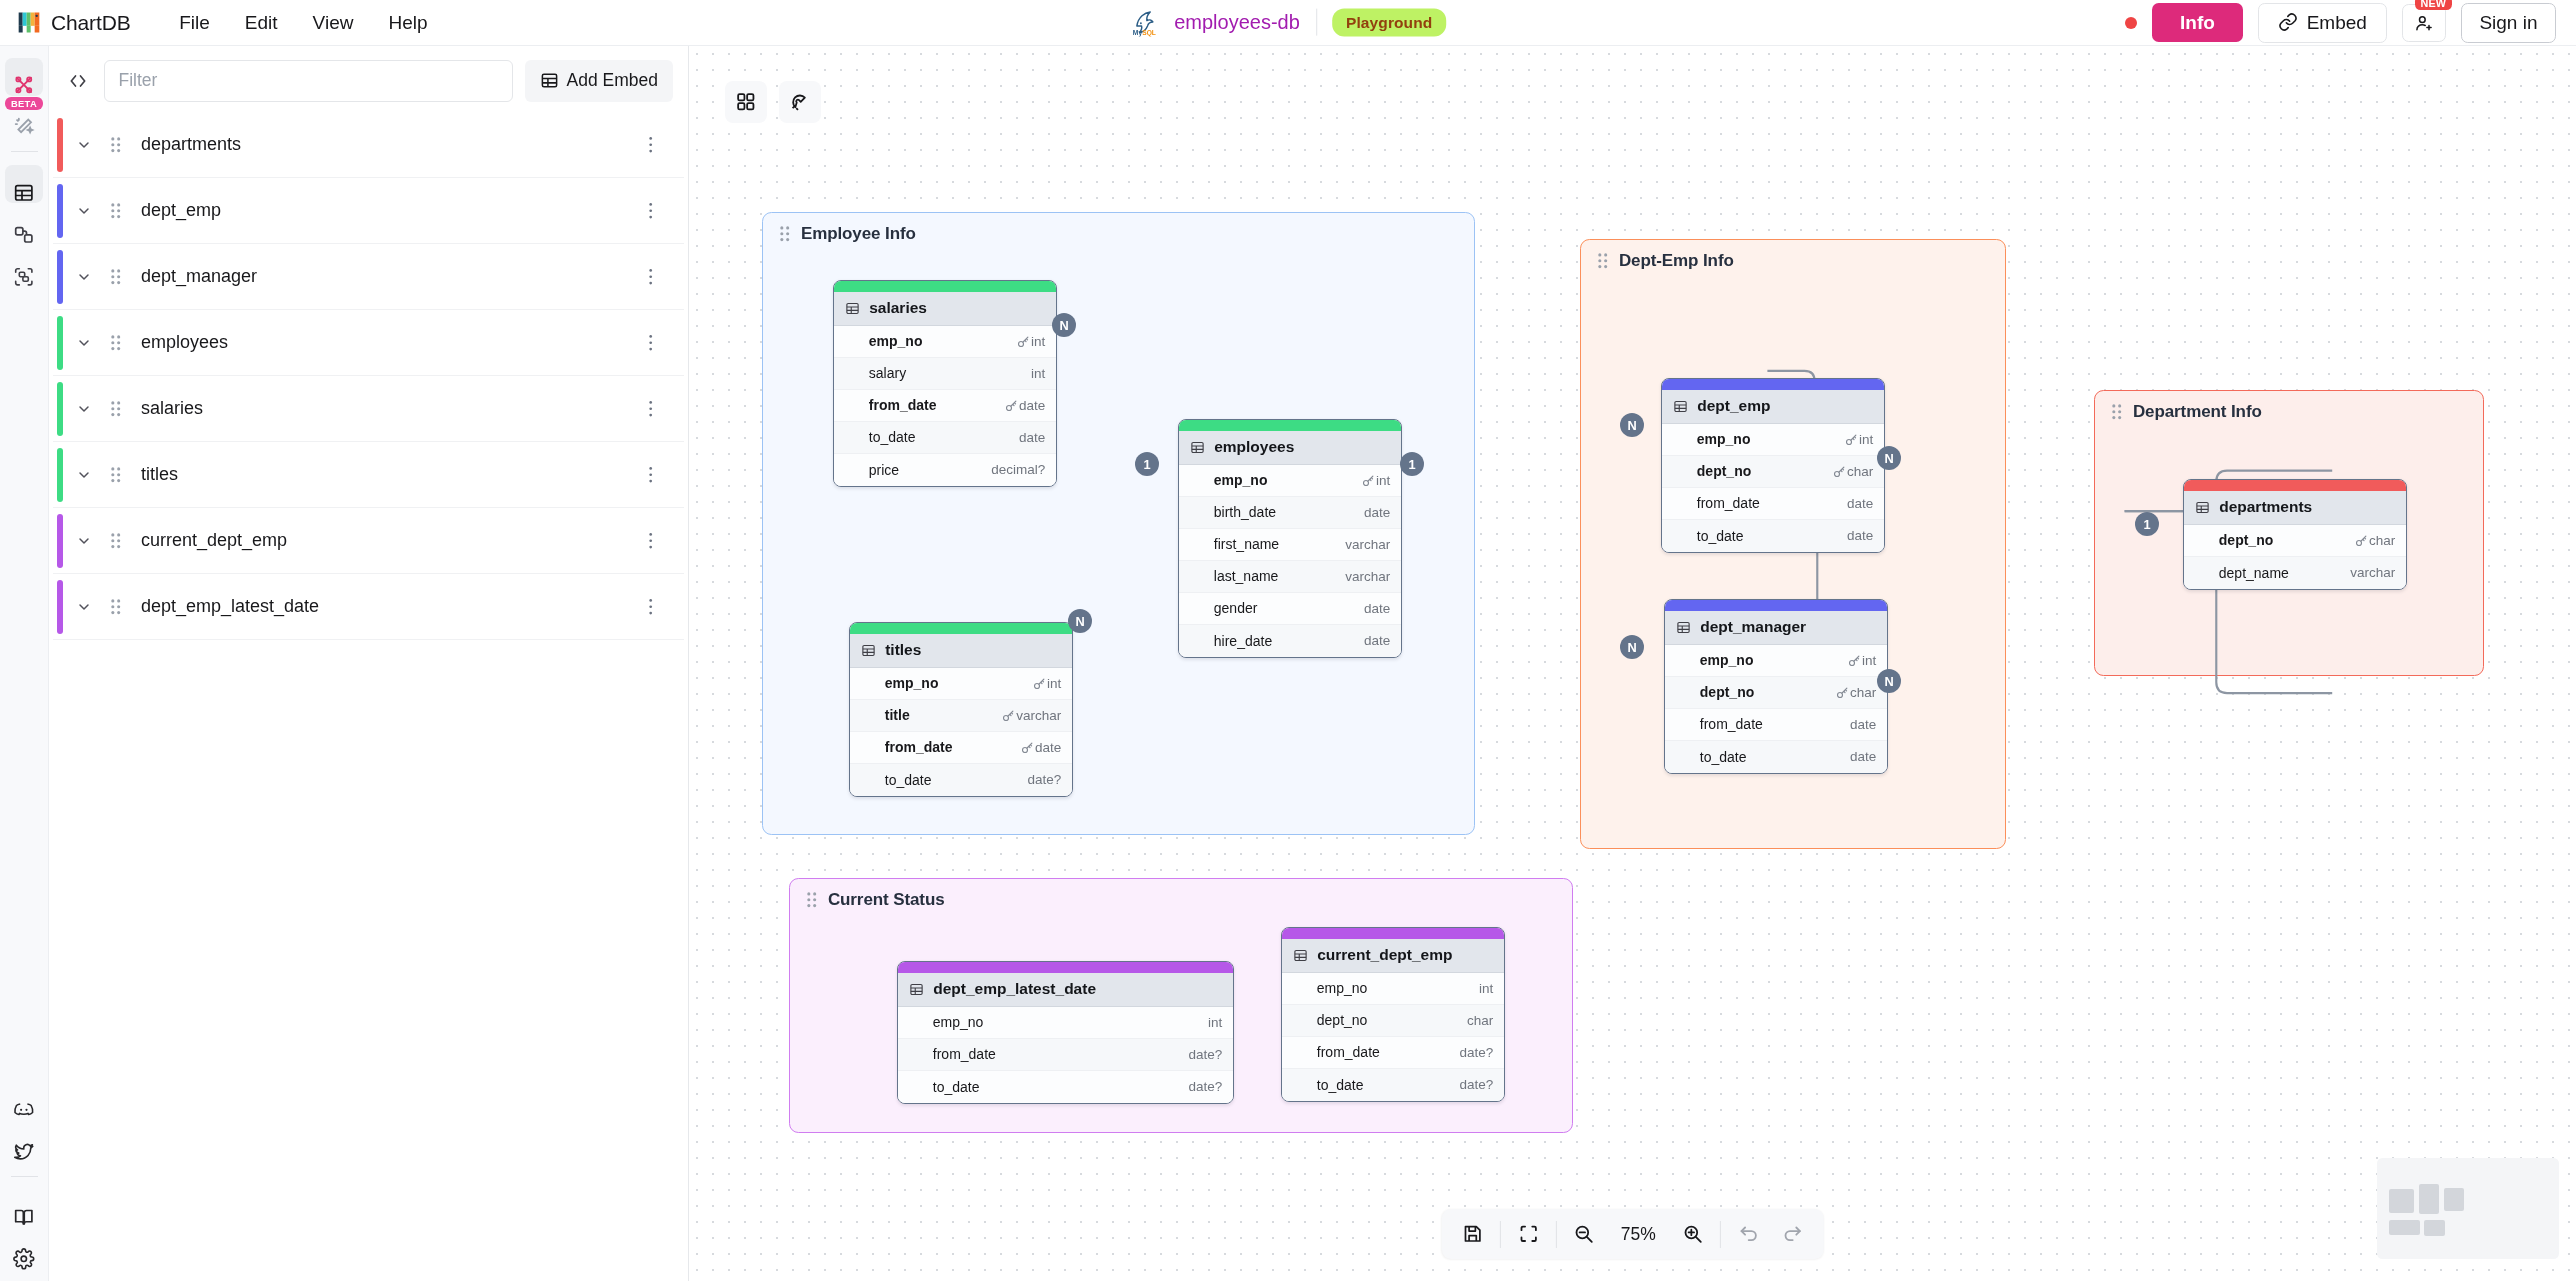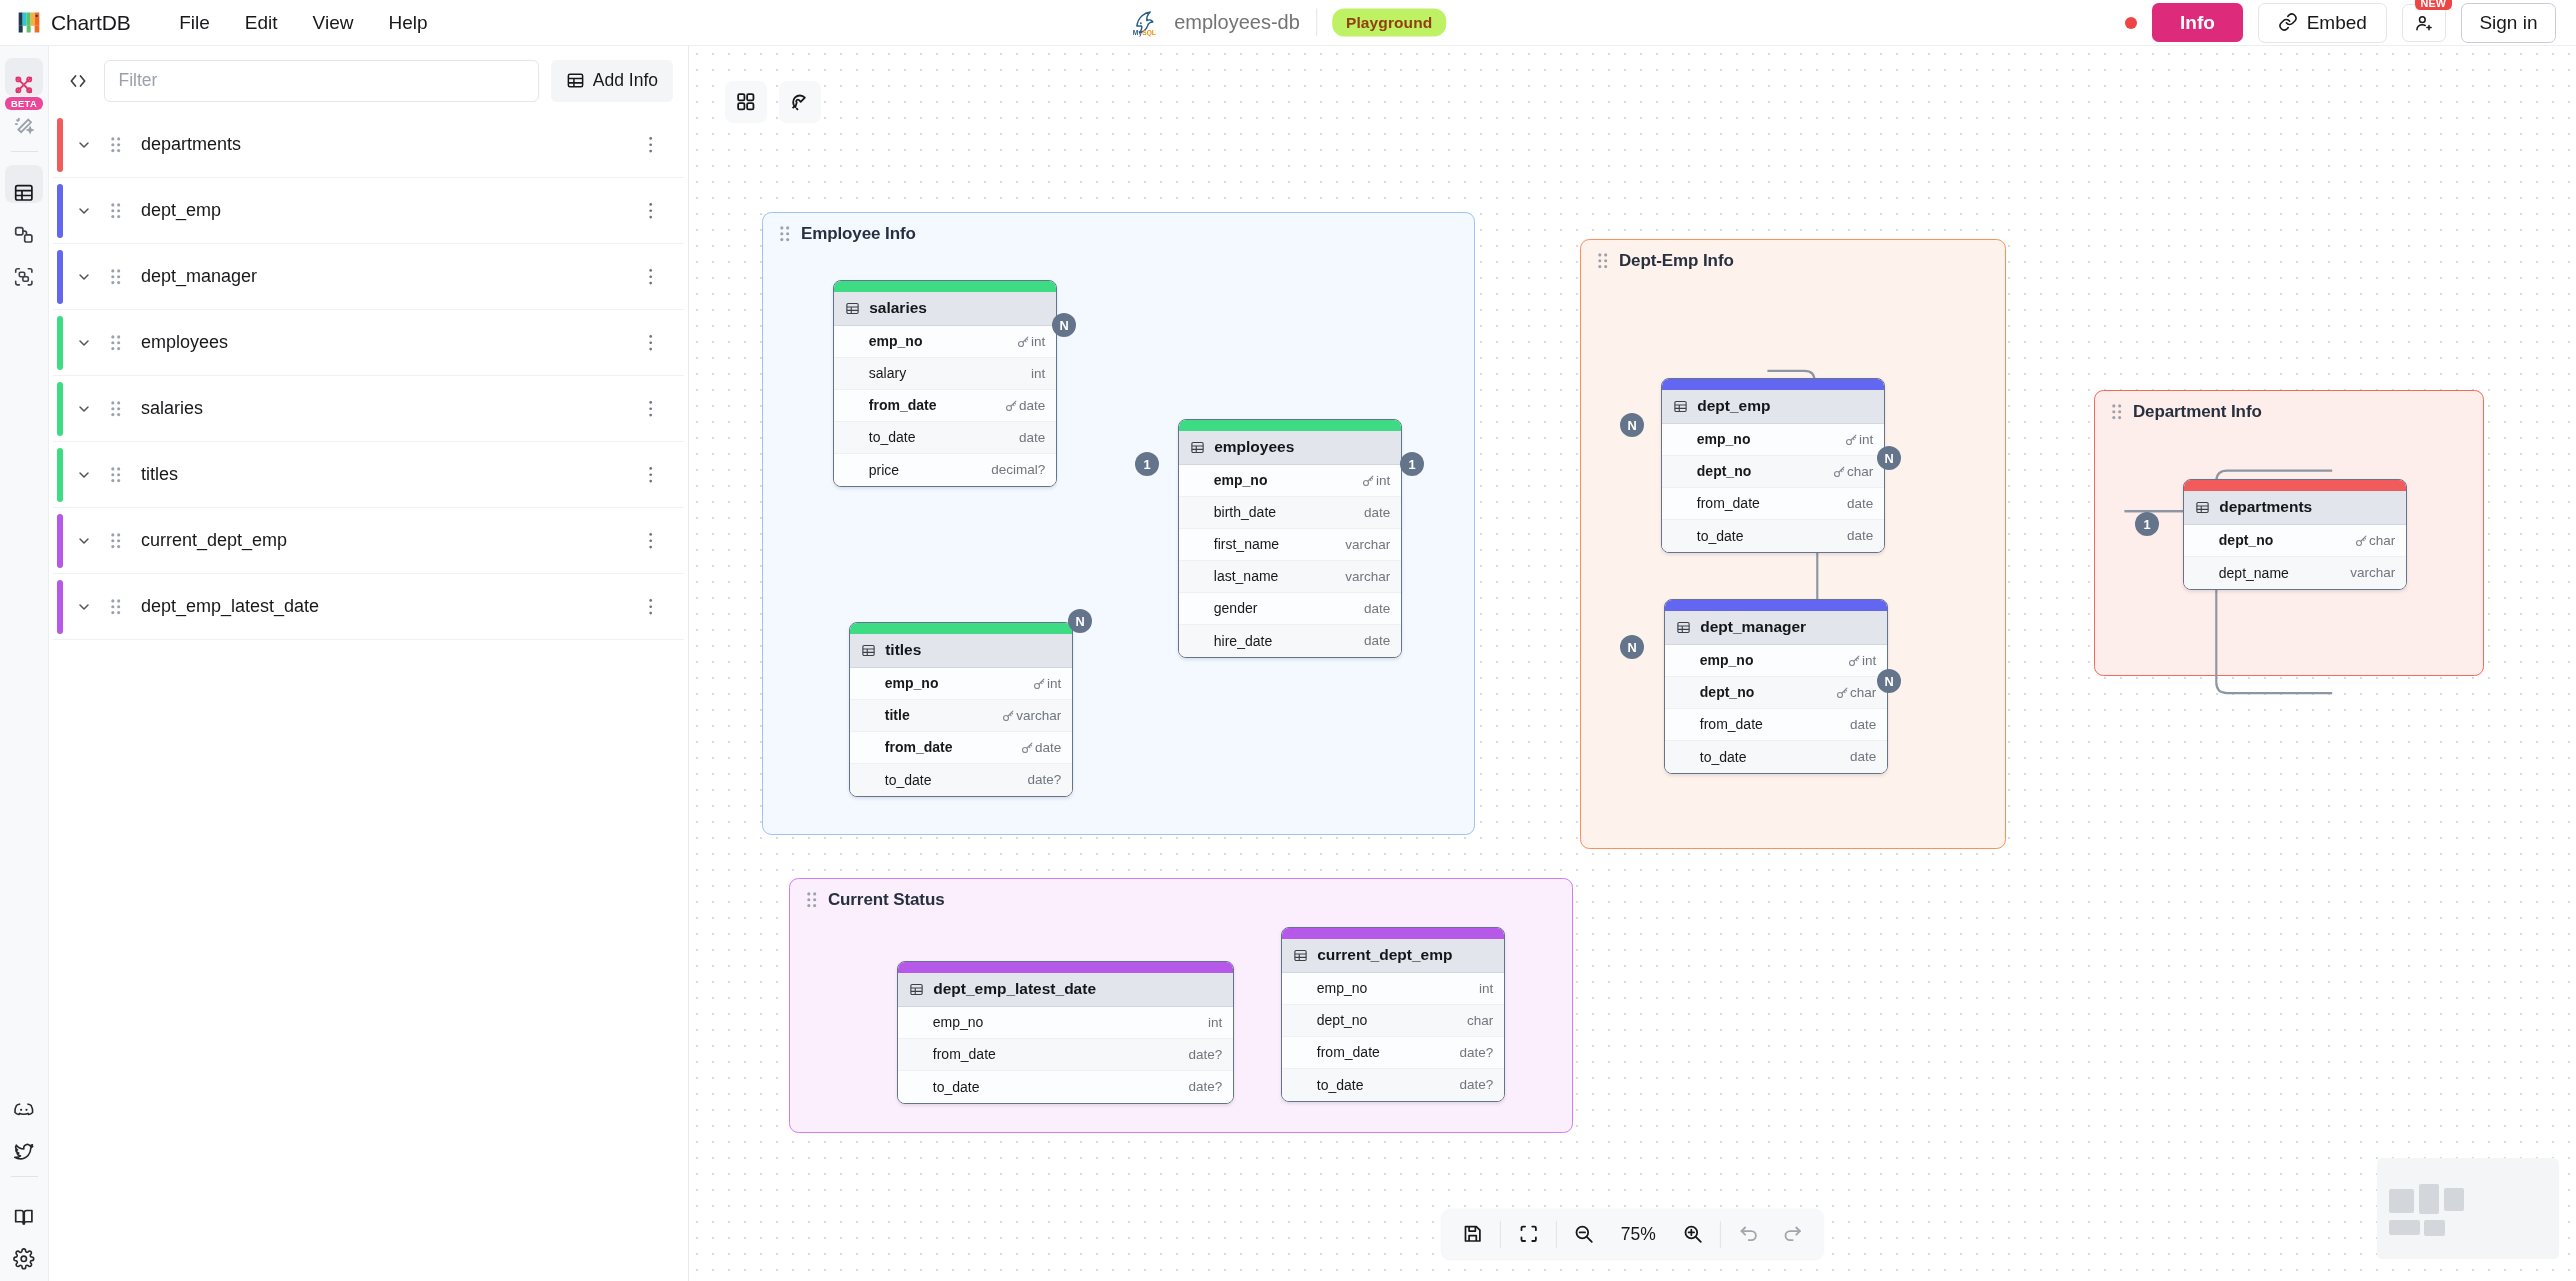--- a/index.html
+++ b/index.html
@@ -26,21 +26,21 @@
   .menu { display: flex; align-items: center; gap: 0px; margin-left: 31px; }
   .menu-item {
     font-size: 19px; color: #18181b; padding: 5.4px 17.5px; border-radius: 4.7px; cursor: pointer;
   }
 
   .title-center {
     position: absolute; left: 50%; top: 50%; transform: translate(-50%,-50%);
     display: flex; align-items: center; gap: 12px;
   }
   .mysql-logo { width: 32px; height: 28px; display: block; }
-  .db-title { font-size: 20px; color: #737373; font-weight: 400; }
+  .db-title { font-size: 20px; color: #a21caf; font-weight: 400; }
   .vsep { width: 0.7px; height: 27px; background: #e1e3e7; margin: 0 4px; }
   .playground-badge {
     background: #bef264; color: #92400e; font-size: 15.5px; font-weight: 600;
     padding: 5.4px 13.5px; border-radius: 12px; letter-spacing: 0.1px;
   }
 
   .top-right { margin-left: auto; display: flex; align-items: center; gap: 15px; padding-right: 20px; }
   .unsaved-dot { width: 12px; height: 12px; border-radius: 50%; background: #ef4444; }
   .btn-save {
     background: #dd2a7b; color: #ffffff; border: none; border-radius: 6.7px;
@@ -358,21 +358,21 @@
           </svg>
         </div>
         <input class="filter-input" value="" placeholder="Filter" style="">
         <button class="btn-addtable">
           <span>
             <svg width="19" height="19" viewBox="0 0 24 24" fill="none" stroke="#18181b" stroke-width="1.9">
               <rect x="3" y="4" width="18" height="16" rx="2"></rect>
               <path d="M3 9.5h18M3 15h18M10 9.5V20"></path>
             </svg>
           </span>
-          <span>Add Info</span>
+          <span>Add Embed</span>
         </button>
       </div>
       <div class="tbl-list" id="tbl-list">
           <div class="tbl-row">
             <div class="tbl-color" style="background: rgb(241, 91, 91);"></div>
             <div class="chev">
               <svg width="16" height="16" viewBox="0 0 24 24" fill="none" stroke="#52525b" stroke-width="2.2" stroke-linecap="round" stroke-linejoin="round">
                 <path d="M6 9l6 6 6-6"></path>
               </svg>
             </div>

